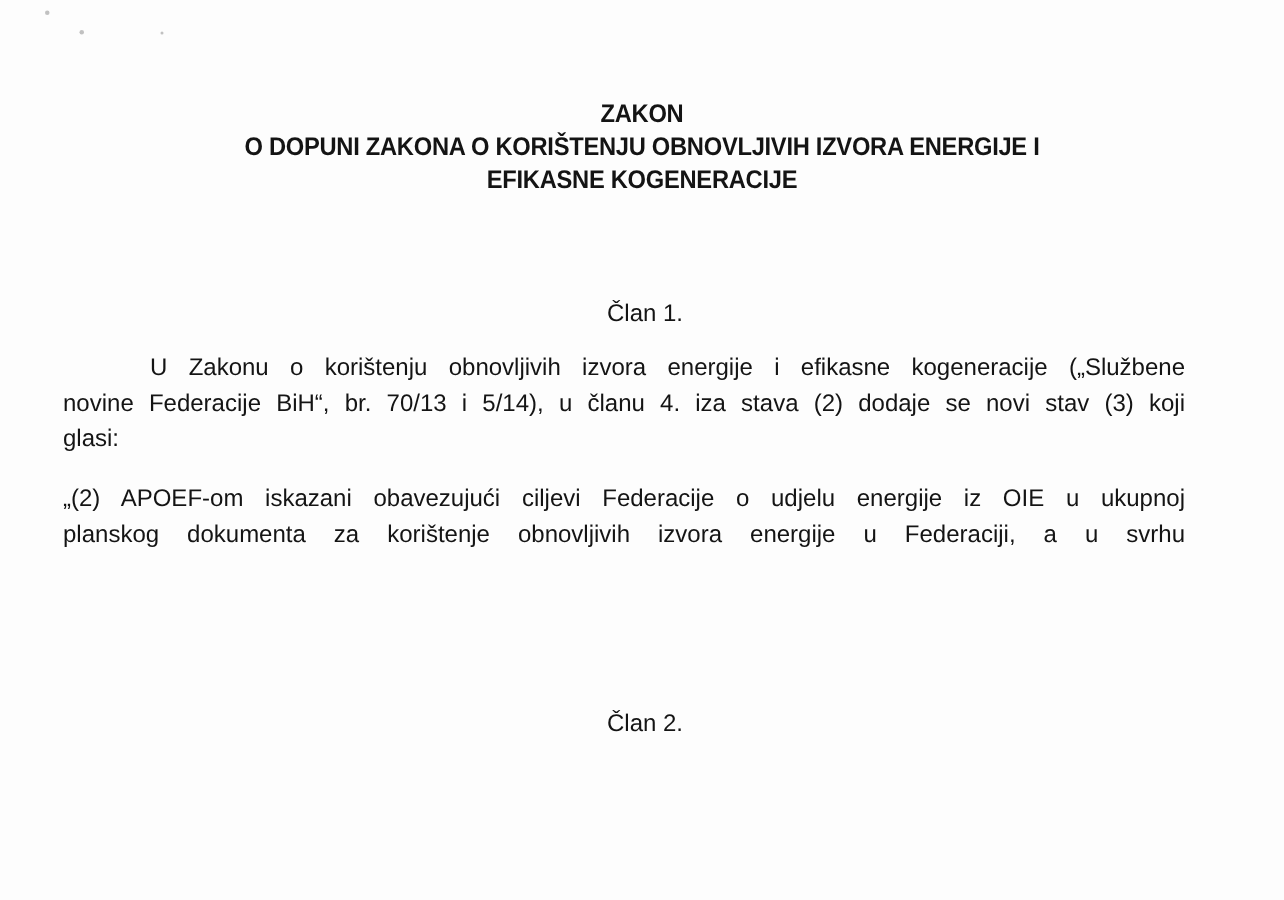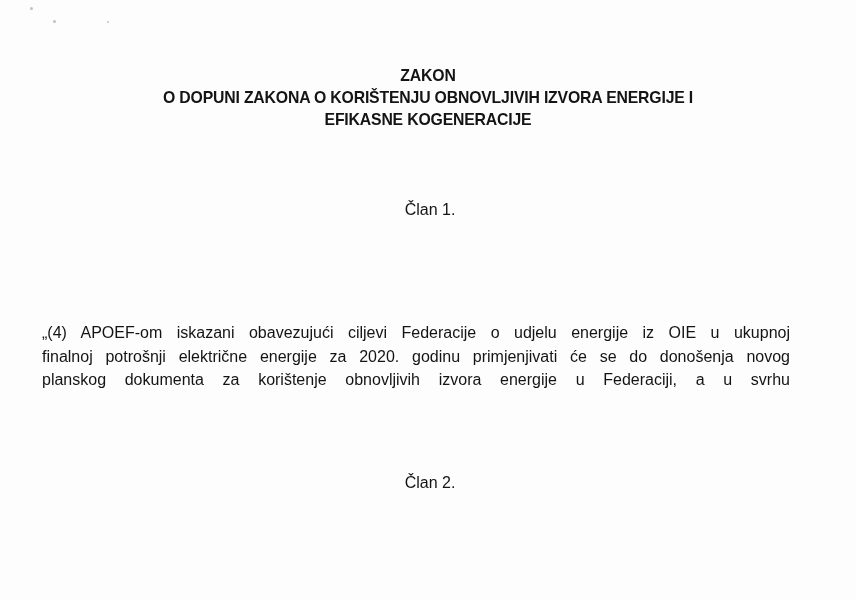--- a/index.html
+++ b/index.html
@@ -82,23 +82,27 @@
   <span class="speck" style="left:30px;top:7px;"></span>
   <span class="speck" style="left:53px;top:20px;"></span>
   <span class="speck" style="left:107px;top:21px;width:2px;height:2px;"></span>
 
   <div class="title" style="top:65px;">ZAKON</div>
   <div class="title" style="top:87px;">O DOPUNI ZAKONA O KORIŠTENJU OBNOVLJIVIH IZVORA ENERGIJE I</div>
   <div class="title" style="top:109px;">EFIKASNE KOGENERACIJE</div>
 
   <div class="heading" style="top:200px;left:2px;">Član 1.</div>
 
+  <div class="para" style="top:234px;">
+    <span class="line indent">U Zakonu o korištenju obnovljivih izvora energije i efikasne kogeneracije („Službene</span>
+    <span class="line">novine Federacije BiH“, br. 70/13 i 5/14), u članu 4. iza stava (2) dodaje se novi stav (3) koji</span>
+    <span class="line last">glasi:</span>
+  </div>
 
   <div class="para" style="top:321px;">
-    <span class="line">„(4) APOEF-om iskazani obavezujući ciljevi Federacije o udjelu energije iz OIE u ukupnoj</span>
-    <span class="line">finalnoj potrošnji električne energije za 2020. godinu primjenjivati će se do donošenja novog</span>
+    <span class="line">„(2) APOEF-om iskazani obavezujući ciljevi Federacije o udjelu energije iz OIE u ukupnoj</span>
     <span class="line">planskog dokumenta za korištenje obnovljivih izvora energije u Federaciji, a u svrhu</span>
   </div>
 
   <div class="heading" style="top:473px;left:2px;">Član 2.</div>
 
 
 </div>
 
 </body></html>

